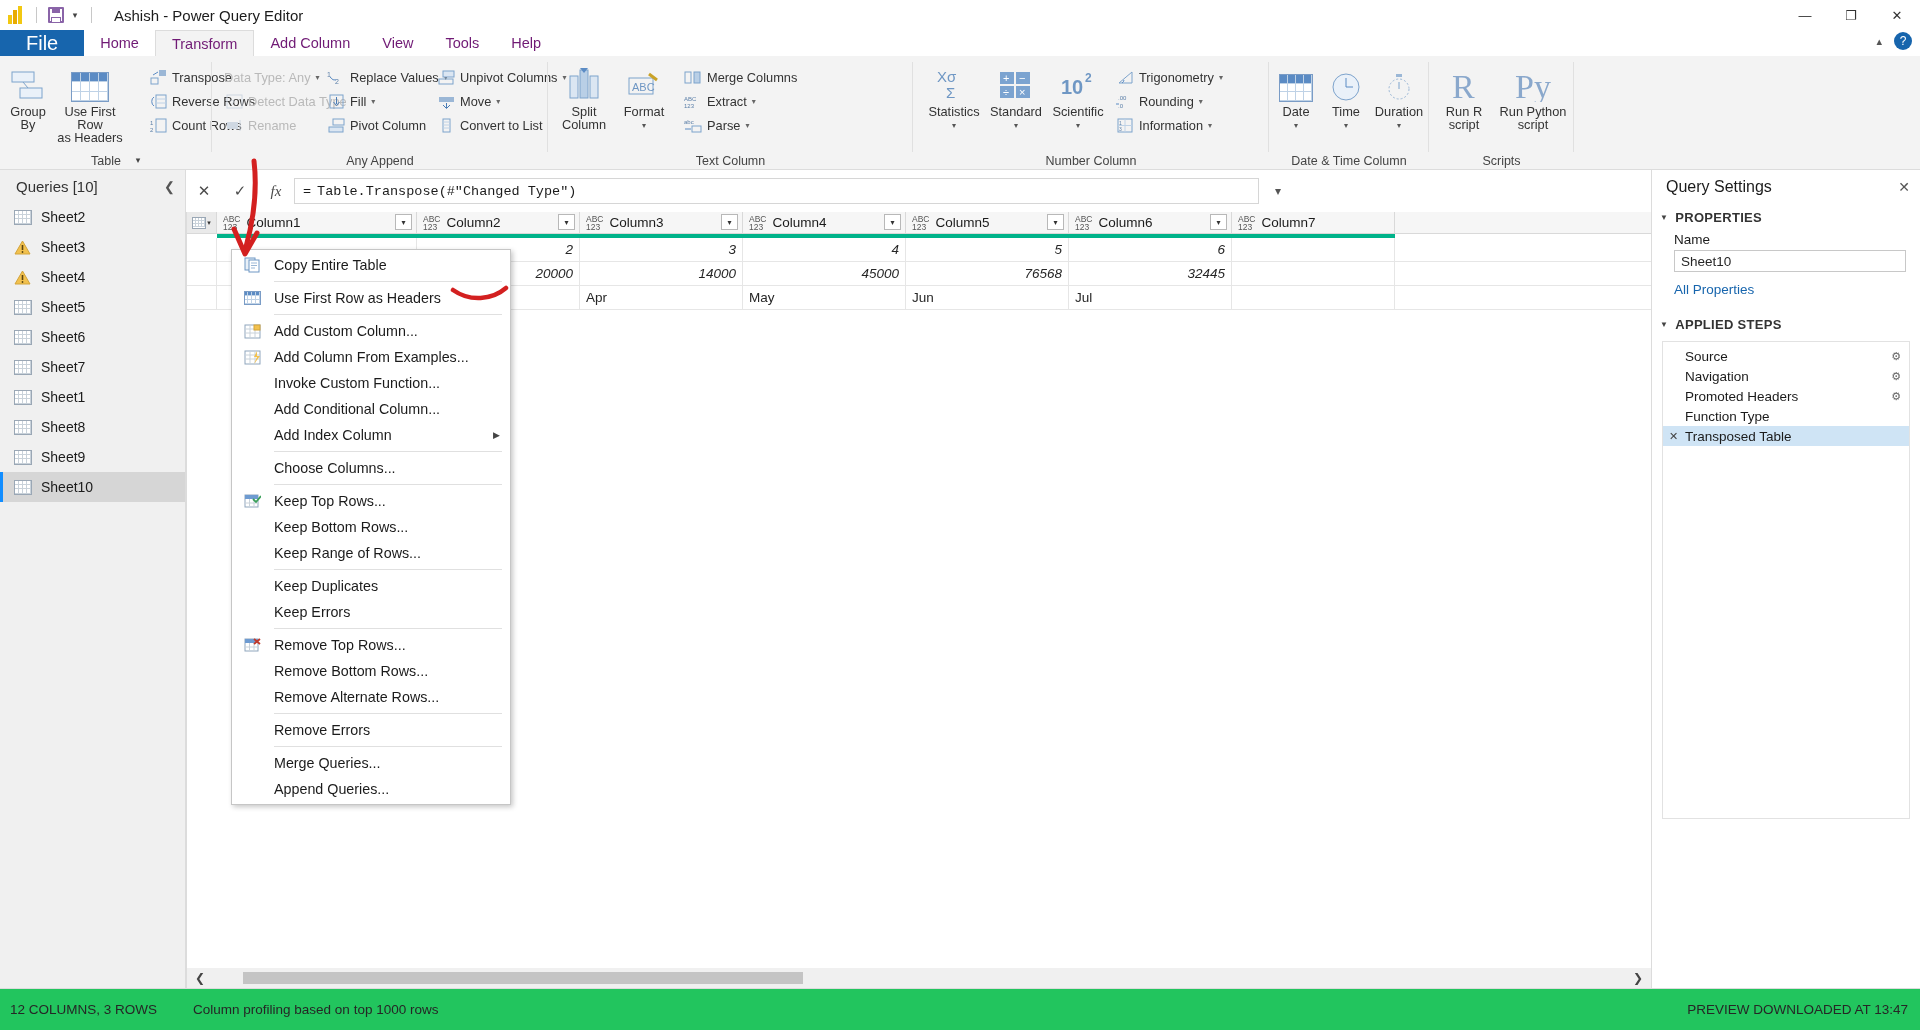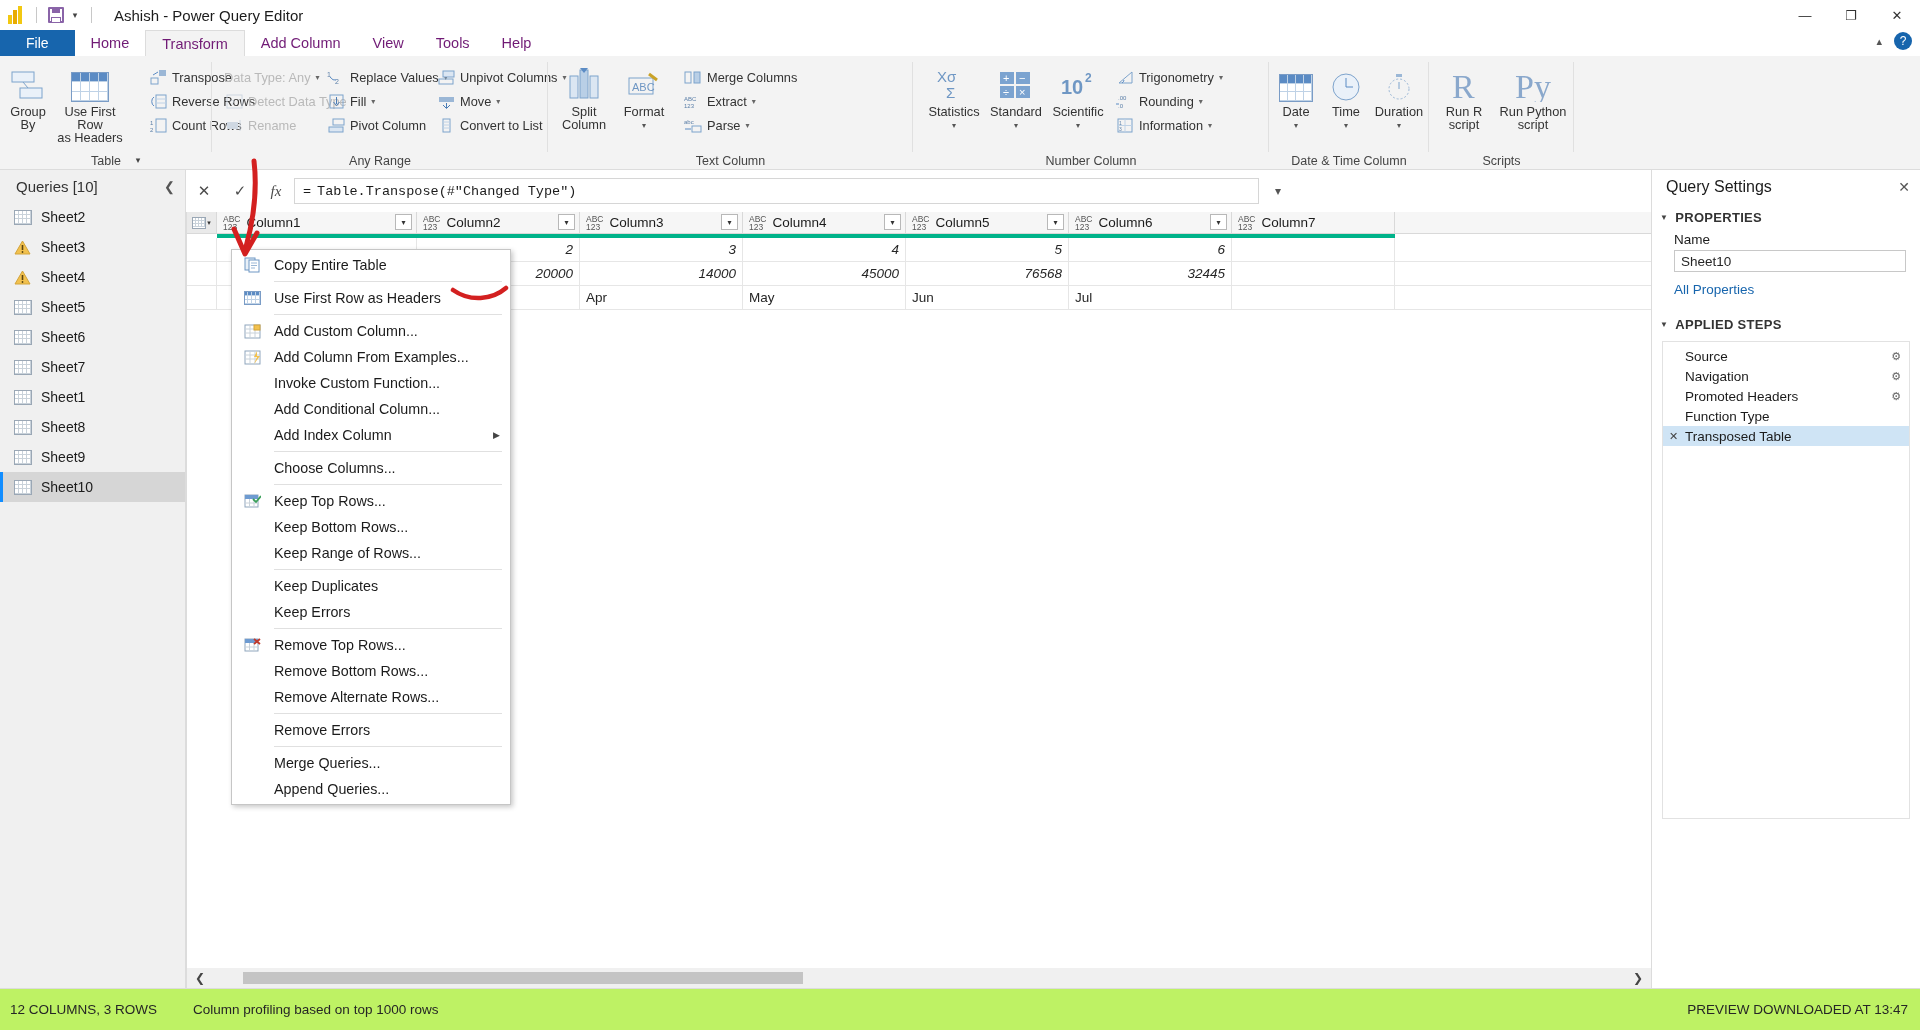--- a/index.html
+++ b/index.html
@@ -26,21 +26,21 @@
   .save-icon .bot { position:absolute; left:4px; bottom:1px; width:10px; height:6px; border:1px solid #8a64a8; background:#fff; }
   .dropcaret { width:12px; text-align:center; font-size:9px; color:#444; margin-left:4px; line-height:1; }
   .tb-title { margin-left:12px; font-size:15px; color:#1b1b1b; }
   .win-btns { position:absolute; right:0; top:0; height:30px; display:flex; }
   .win-btn { width:46px; height:30px; display:flex; align-items:center; justify-content:center; font-size:13px; color:#333; }
   .win-btn.close { color:#333; }
 
   
   .tabbar { position:absolute; left:0; top:30px; width:1920px; height:26px; background:#ffffff; display:flex; align-items:flex-end; }
   .tab { height:26px; padding:0 16px; display:flex; align-items:center; font-size:14.5px; color:#701a75; }
-  .tab.file { background:#1765ad; color:#fff; font-size:14px; padding:0 26px; height:26px;text-align:right; }
+  .tab.file { background:#1765ad; color:#fff; font-size:20px; padding:0 26px; height:26px;text-align:right; }
   .tab.active { background:#f3f3f3; border-top:1px solid #dcdcdc; border-left:1px solid #dcdcdc; border-right:1px solid #dcdcdc; }
   .ribbon-right { position:absolute; right:8px; top:32px; display:flex; align-items:center; gap:12px; }
   .rib-collapse { font-size:11px; color:#555; }
   .rib-help { width:18px; height:18px; border-radius:50%; background:#1765ad; color:#fff; font-size:12px; display:flex; align-items:center; justify-content:center; }
 
   
   .ribbon { position:absolute; left:0; top:56px; width:1920px; height:114px; background:#f3f3f3; border-bottom:1px solid #dcdcdc; }
   .rgroup { position:absolute; top:0; height:114px; }
   .rgroup .glabel { position:absolute; bottom:2px; width:100%; text-align:center; font-size:12.5px; color:#444; }
   .rgroup .gdiv { position:absolute; right:0; top:6px; width:1px; height:90px; background:#e0e0e0; }
@@ -102,21 +102,21 @@
   .lbl { padding:2px 0 3px 22px; font-size:13.5px; color:#1b1b1b; }
   .nameinput { margin:0 14px 0 22px; height:22px; border:1px solid #c8c8c8; background:#fff; display:flex; align-items:center; padding:0 6px; font-size:13.5px; }
   .allprops { padding:10px 0 0 22px; font-size:13.5px; color:#1765ad; }
   .step { height:20px; display:flex; align-items:center; font-size:13.5px; color:#1b1b1b; padding-left:22px; position:relative; }
   .step.sel { background:#cfe4f5; }
   .step .delx { position:absolute; left:6px; font-size:11px; color:#444; }
   .step .gear { position:absolute; right:8px; font-size:11px; color:#666; }
   .stepbox { margin:4px 10px 0 10px; border:1px solid #e2e2e2; height:478px; padding-top:4px; }
 
   
-  .status { position:absolute; left:0; bottom:0; width:1920px; height:42px; background:#bef264; border-top:1px solid #dcdcdc; display:flex; align-items:center; font-size:13.5px; color:#262626; }
+  .status { position:absolute; left:0; bottom:0; width:1920px; height:42px; background:#22c55e; border-top:1px solid #dcdcdc; display:flex; align-items:center; font-size:13.5px; color:#262626; }
   .st-cols { margin-left:10px; }
   .st-prof { margin-left:36px; }
   .st-right { position:absolute; right:12px; font-size:13.5px; color:#262626; }
 
   
   .ctx { position:absolute; left:231px; top:249px; width:280px; background:#fff; border:1px solid #c6c6c6; box-shadow:2px 2px 5px rgba(0,0,0,.22); padding:2px 0; z-index:50; }
   .ctxitem { height:26px; display:flex; align-items:center; font-size:14.3px; color:#1b1b1b; padding-left:8px; position:relative; }
   .ctxitem .cic { width:24px; height:20px; margin-right:10px; flex:none; display:flex; align-items:center; justify-content:center; }
   .ctxitem .sub { position:absolute; right:10px; font-size:9px; color:#444; }
   .ctxsep { height:1px; background:#e0e0e0; margin:3px 8px 3px 42px; }
@@ -315,21 +315,21 @@
       </div>
       <div class="smallbtn" style="left:224px; top:58px;">
         <span class="sic">
             <svg width="17" height="15" viewBox="0 0 17 15">
               <rect x="5" y="1" width="7" height="13" fill="none" stroke="#7da3cc"></rect>
               <path d="M5 4 H12 M5 7 H12 M5 10 H12" stroke="#bfd2e6"></path>
             </svg>
           </span>
         <span>Convert to List</span>
       </div>
-      <div class="glabel">Any Range</div>
+      <div class="glabel">Any Append</div>
       <div class="gdiv"></div>
     </div>
 
     <div class="rgroup" style="left:548px; width:365px;">
       <div class="bigbtn" style="left:8px; width:56px;">
         <div class="ic">
           <svg width="38" height="34" viewBox="0 0 38 34">
               <rect x="5" y="8" width="8" height="22" fill="#dbe6f2" stroke="#7da3cc"></rect>
               <rect x="15" y="2" width="8" height="28" fill="#b9cfe6" stroke="#7da3cc"></rect>
               <rect x="25" y="8" width="8" height="22" fill="#dbe6f2" stroke="#7da3cc"></rect>

